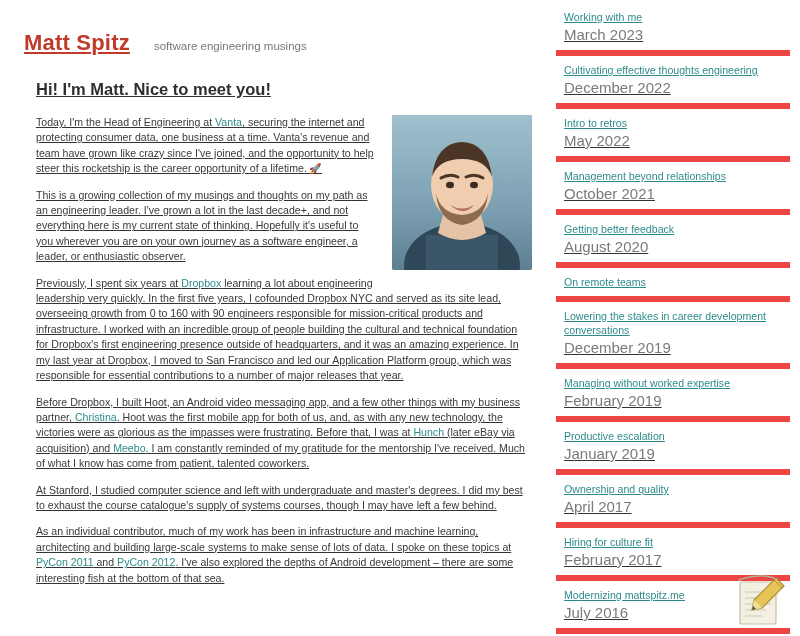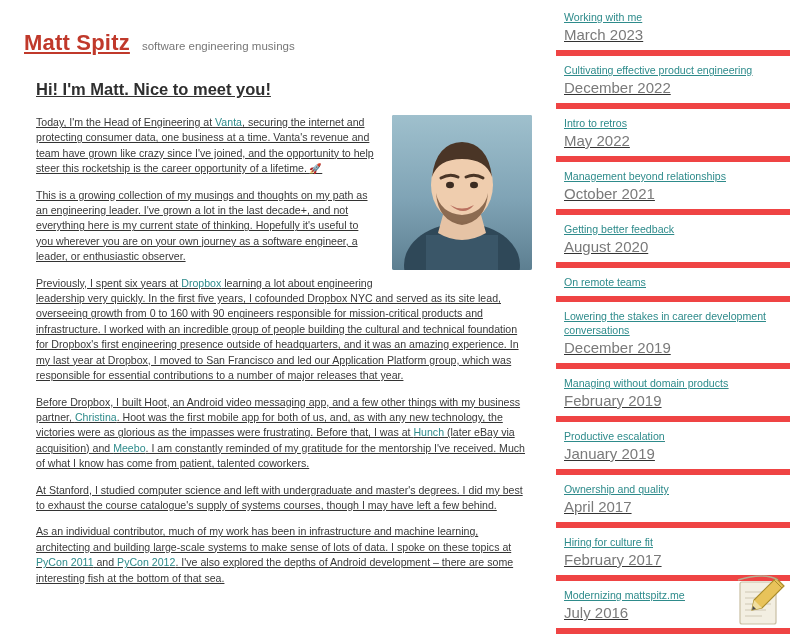--- a/index.html
+++ b/index.html
@@ -39,21 +39,21 @@
   }
   .site-title {
     font-size: 22px;
     color: #c0392b;
     font-weight: bold;
     letter-spacing: .2px;
   }
   .site-tagline {
     font-size: 11.5px;
     color: #777;
-    margin-left: 12px;
+    margin-left: 24px;
   }
 
   
   .article {
     padding: 6px 16px 0 36px;
     text-decoration: underline;
   }
   .article h1 {
     font-size: 16.5px;
     font-weight: bold;
@@ -181,21 +181,21 @@
       
     </div>
   </div>
 
   <div class="sidebar">
     <div class="side-item">
       <a href="#" class="side-title">Working with me</a>
       <span class="side-date">March 2023</span>
     </div>
     <div class="side-item">
-      <a href="#" class="side-title">Cultivating effective product engineering</a>
+      <a href="#" class="side-title">Cultivating effective thoughts engineering</a>
       <span class="side-date">December 2022</span>
     </div>
     <div class="side-item">
       <a href="#" class="side-title">Intro to retros</a>
       <span class="side-date">May 2022</span>
     </div>
     <div class="side-item">
       <a href="#" class="side-title">Management beyond relationships</a>
       <span class="side-date">October 2021</span>
     </div>
@@ -204,21 +204,21 @@
       <span class="side-date">August 2020</span>
     </div>
     <div class="side-item">
       <a href="#" class="side-title">On remote teams</a>
     </div>
     <div class="side-item">
       <a href="#" class="side-title">Lowering the stakes in career development conversations</a>
       <span class="side-date">December 2019</span>
     </div>
     <div class="side-item">
-      <a href="#" class="side-title">Managing without domain products</a>
+      <a href="#" class="side-title">Managing without worked expertise</a>
       <span class="side-date">February 2019</span>
     </div>
     <div class="side-item">
       <a href="#" class="side-title">Productive escalation</a>
       <span class="side-date">January 2019</span>
     </div>
     <div class="side-item">
       <a href="#" class="side-title">Ownership and quality</a>
       <span class="side-date">April 2017</span>
     </div>

